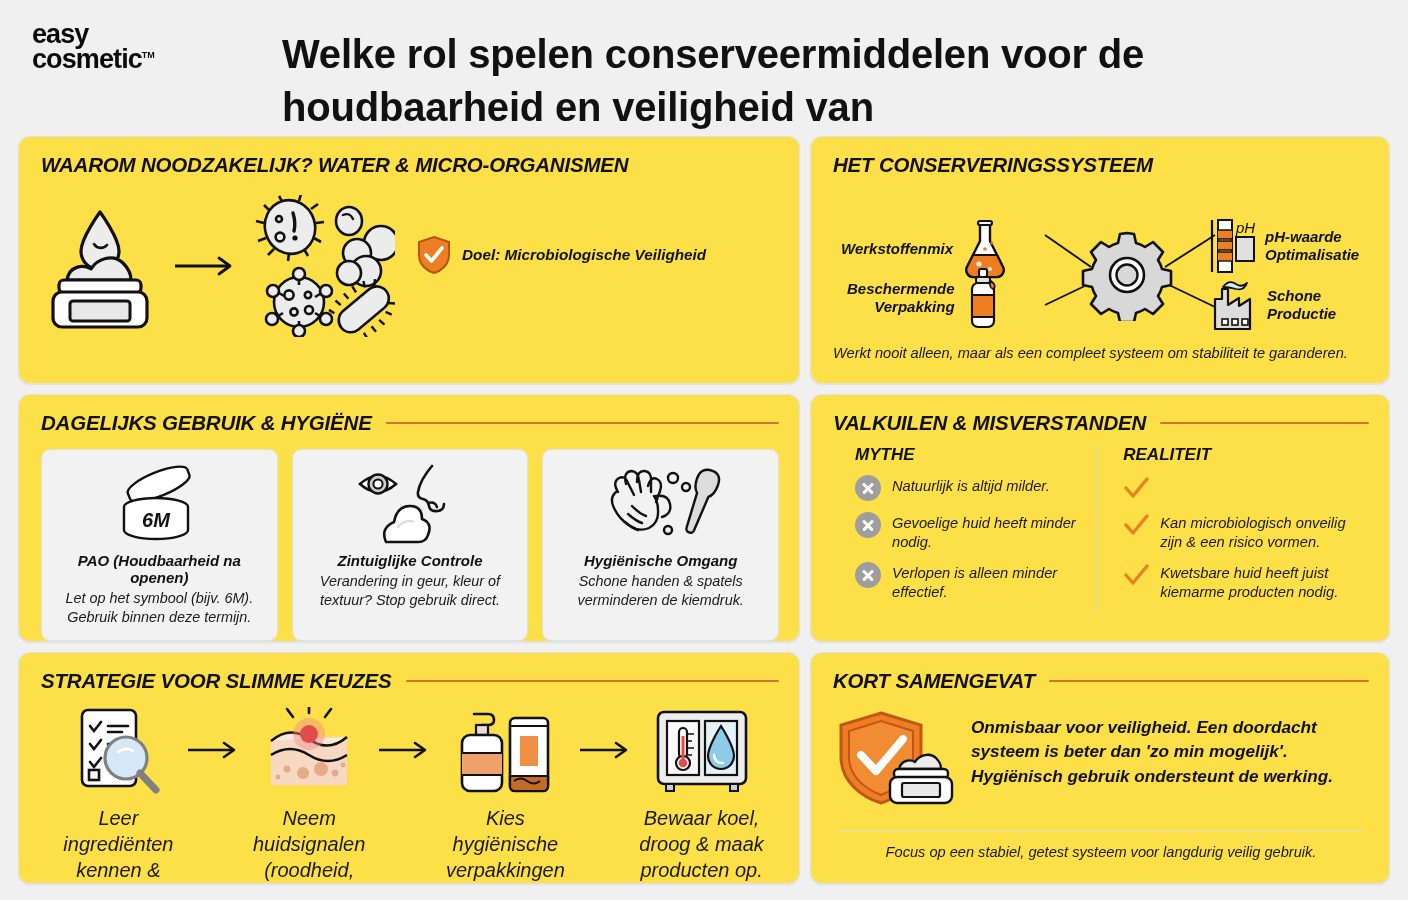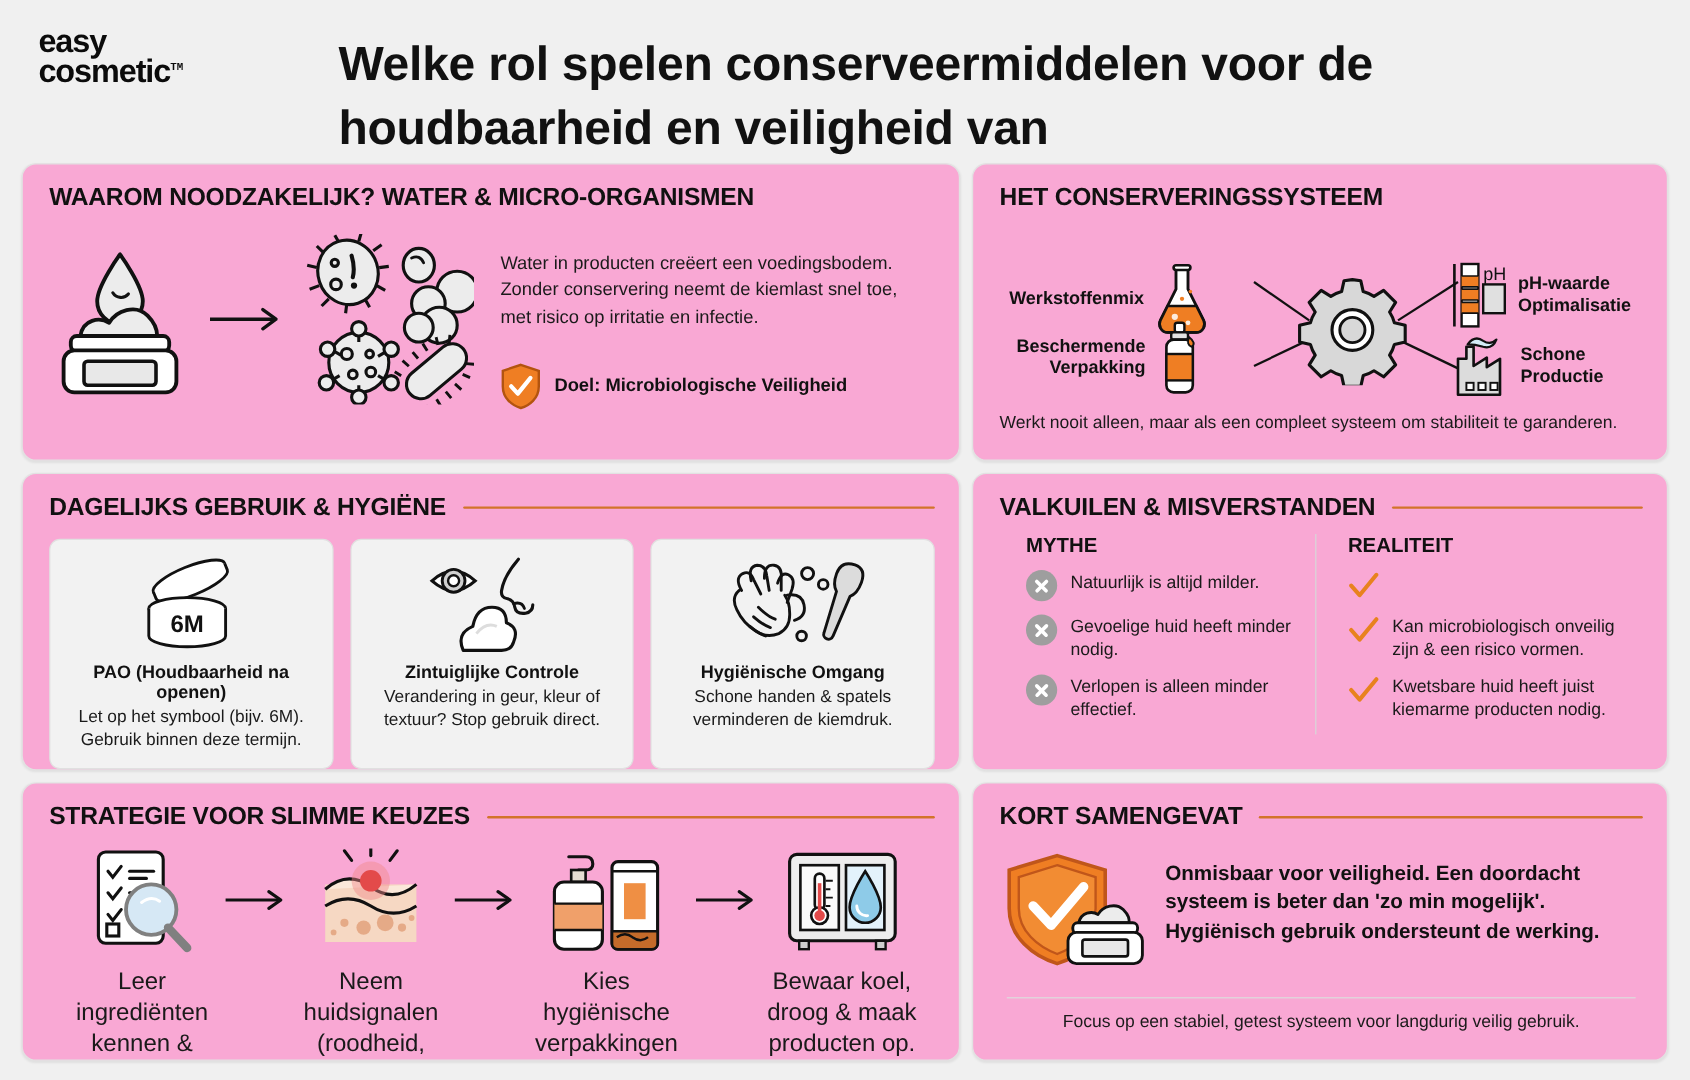--- a/index.html
+++ b/index.html
@@ -10,41 +10,42 @@
     color: #111;
     overflow: hidden;
   }
   .page { position: relative; width: 1408px; height: 804px; padding: 0; }
 
   
   .header { display: flex; align-items: flex-start; height: 118px; padding: 14px 0 0 0; }
   .logo-wrap { width: 282px; padding-left: 32px; padding-top: 8px; }
   .logo { font-weight: 800; font-size: 27px; line-height: 0.92; letter-spacing: -0.9px; color: #0b0b0b; }
   .logo .l2 { position: relative; display: inline-block; }
-  .logo .tm { font-size: 9px; vertical-align: super; font-weight: 700; letter-spacing: 0; font-family: Liberation Mono, monospace; }
+  .logo .tm { font-size: 9px; vertical-align: super; font-weight: 700; letter-spacing: 0; }
   .title { padding-right: 40px; padding-top: 14px; }
   .title h1 { font-size: 40px; font-weight: 700; line-height: 1.33; letter-spacing: -0.2px; color: #111; max-width: 1000px; }
 
   
   .grid {
     position: absolute; left: 18px; top: 136px;
     width: 1372px; height: 752px;
     display: grid;
     grid-template-columns: 782px 580px;
     grid-template-rows: 248px 248px 232px;
     gap: 10px 10px;
   }
   .panel {
-    background: #f9a8d4;
+    background: #fde047;
     border: 1px solid #e2e2e2;
     border-radius: 12px;
     box-shadow: 0 1px 2px rgba(0,0,0,0.07);
     padding: 16px 20px 14px 22px;
     position: relative;
     overflow: hidden;
+    font-style: italic;
   }
   .panel-head { display: flex; align-items: center; gap: 14px; margin-bottom: 4px; }
   .panel-head h2 {
     font-size: 20.5px; font-weight: 700; letter-spacing: -0.2px;
     white-space: nowrap; color: #111;
   }
   .rule { flex: 1; height: 2.5px; background: #d2742a; border-radius: 2px; }
 
   
   .p1-body { display: flex; align-items: flex-start; padding-top: 14px; }
@@ -188,21 +189,20 @@
               </g>
               <g transform="rotate(-40 110 115)">
                 <rect x="82" y="103" width="58" height="24" rx="12"></rect>
                 <path d="M86 99 l-2 -6 M96 97 l-1 -7 M106 97 l0 -7 M116 97 l1 -7 M126 99 l3 -6 M134 104 l5 -5 M86 131 l-2 6 M96 133 l-1 7 M106 133 l0 7 M116 133 l1 7 M126 131 l3 6 M134 126 l5 5" stroke-width="2.4"></path>
               </g>
             </g>
           </svg>
           </span>
         </div>
         <div class="p1-text">
-          <p>Water in producten creëert een voedingsbodem. Zonder conservering neemt de kiemlast snel toe, met risico op irritatie en infectie.</p>
           <div class="goal">
             <span>
             <svg width="34" height="40" viewBox="0 0 34 40">
               <path d="M17 2 L32 7 V20 C32 30 24 36 17 38 C10 36 2 30 2 20 V7 Z" fill="#ef7e23" stroke="#b3540f" stroke-width="2"></path>
               <polyline points="9,20 14.5,26 25,13" fill="none" stroke="#fff" stroke-width="3.6" stroke-linecap="round" stroke-linejoin="round"></polyline>
             </svg>
             </span>
             <span class="goal-label">Doel: Microbiologische Veiligheid</span>
           </div>
         </div>

